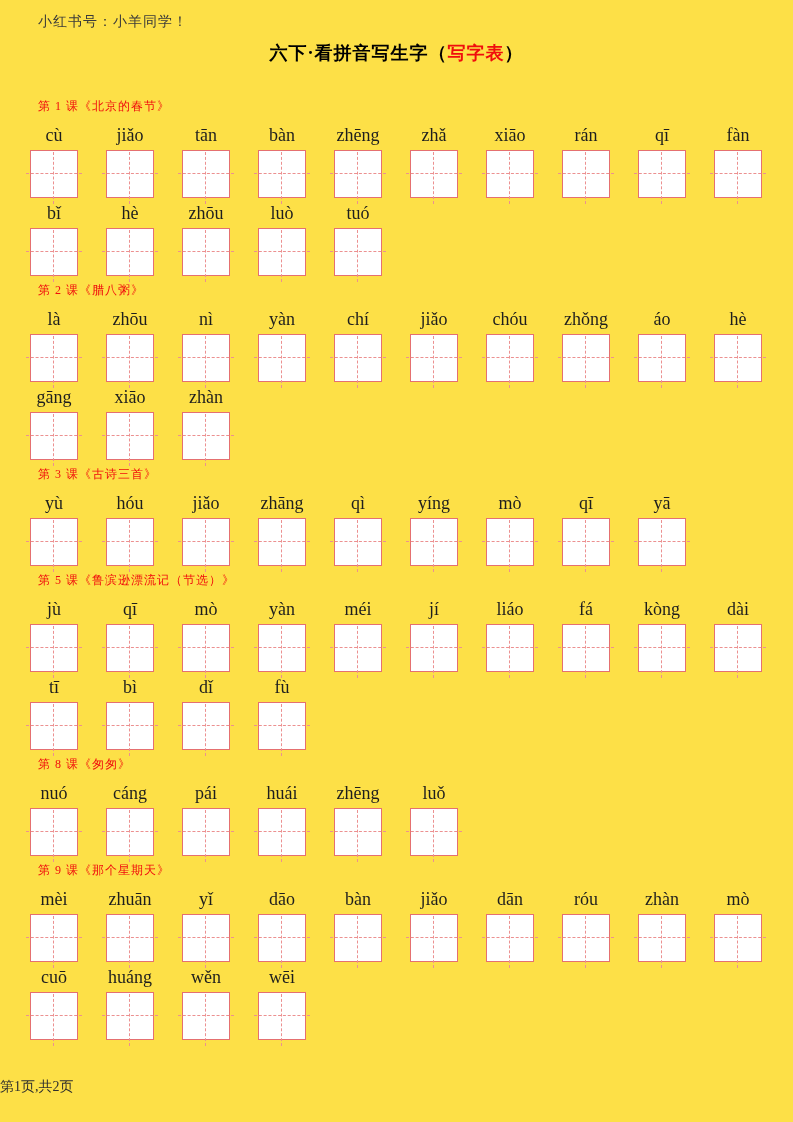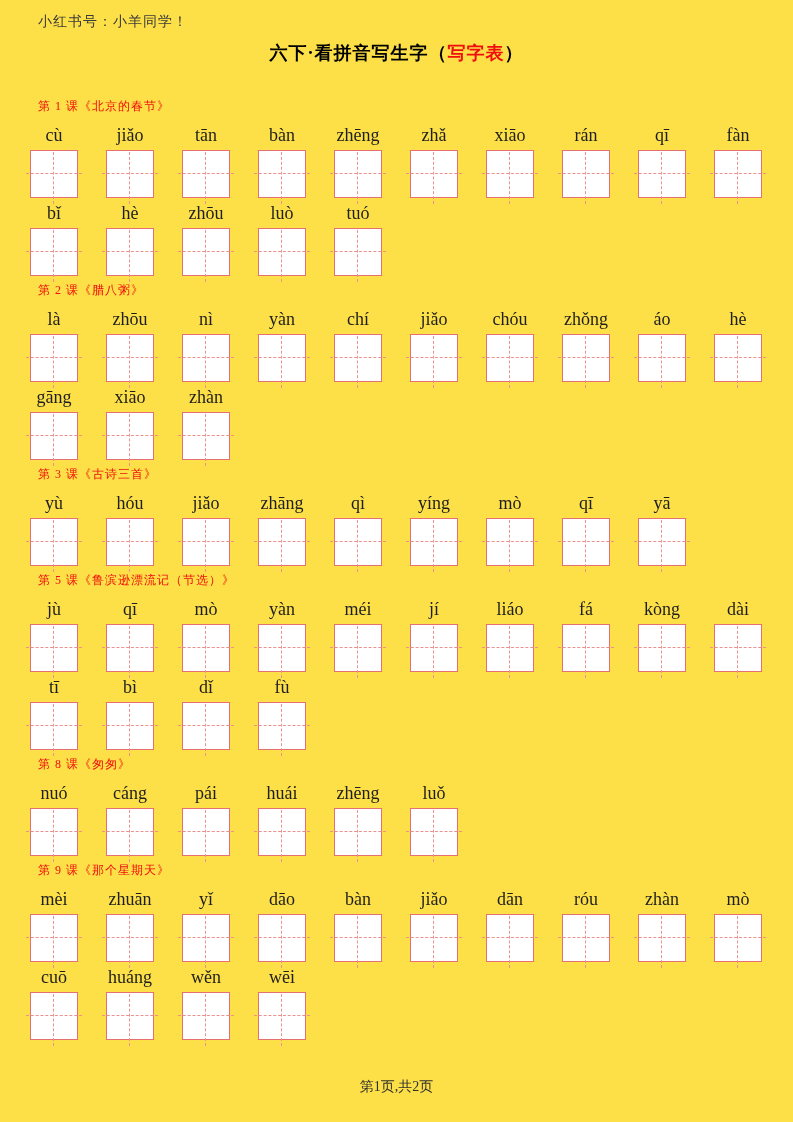--- a/index.html
+++ b/index.html
@@ -51,21 +51,21 @@
     margin-top: -1px;
     border-top: 1.5px dashed var(--box-dash, #ec9090);
   }
   .vdash {
     position: absolute; left: 50%; top: 1px; bottom: -7px;
     margin-left: -1px;
     border-left: 1.5px dashed var(--box-dash, #ec9090);
   }
   .footer {
     position: absolute; bottom: 26px; left: 0; right: 0;
-    text-align: center;
+    text-align: left;
     font-size: 14px; color: #2e2e2e;
   }
 </style>
 </head>
 <body>
 
 <div class="page">
   <div class="note">小红书号：小羊同学！</div>
 
   <h1 class="title"><span>六下·看拼音写生字（</span><span class="red">写字表</span><span>）</span></h1>

